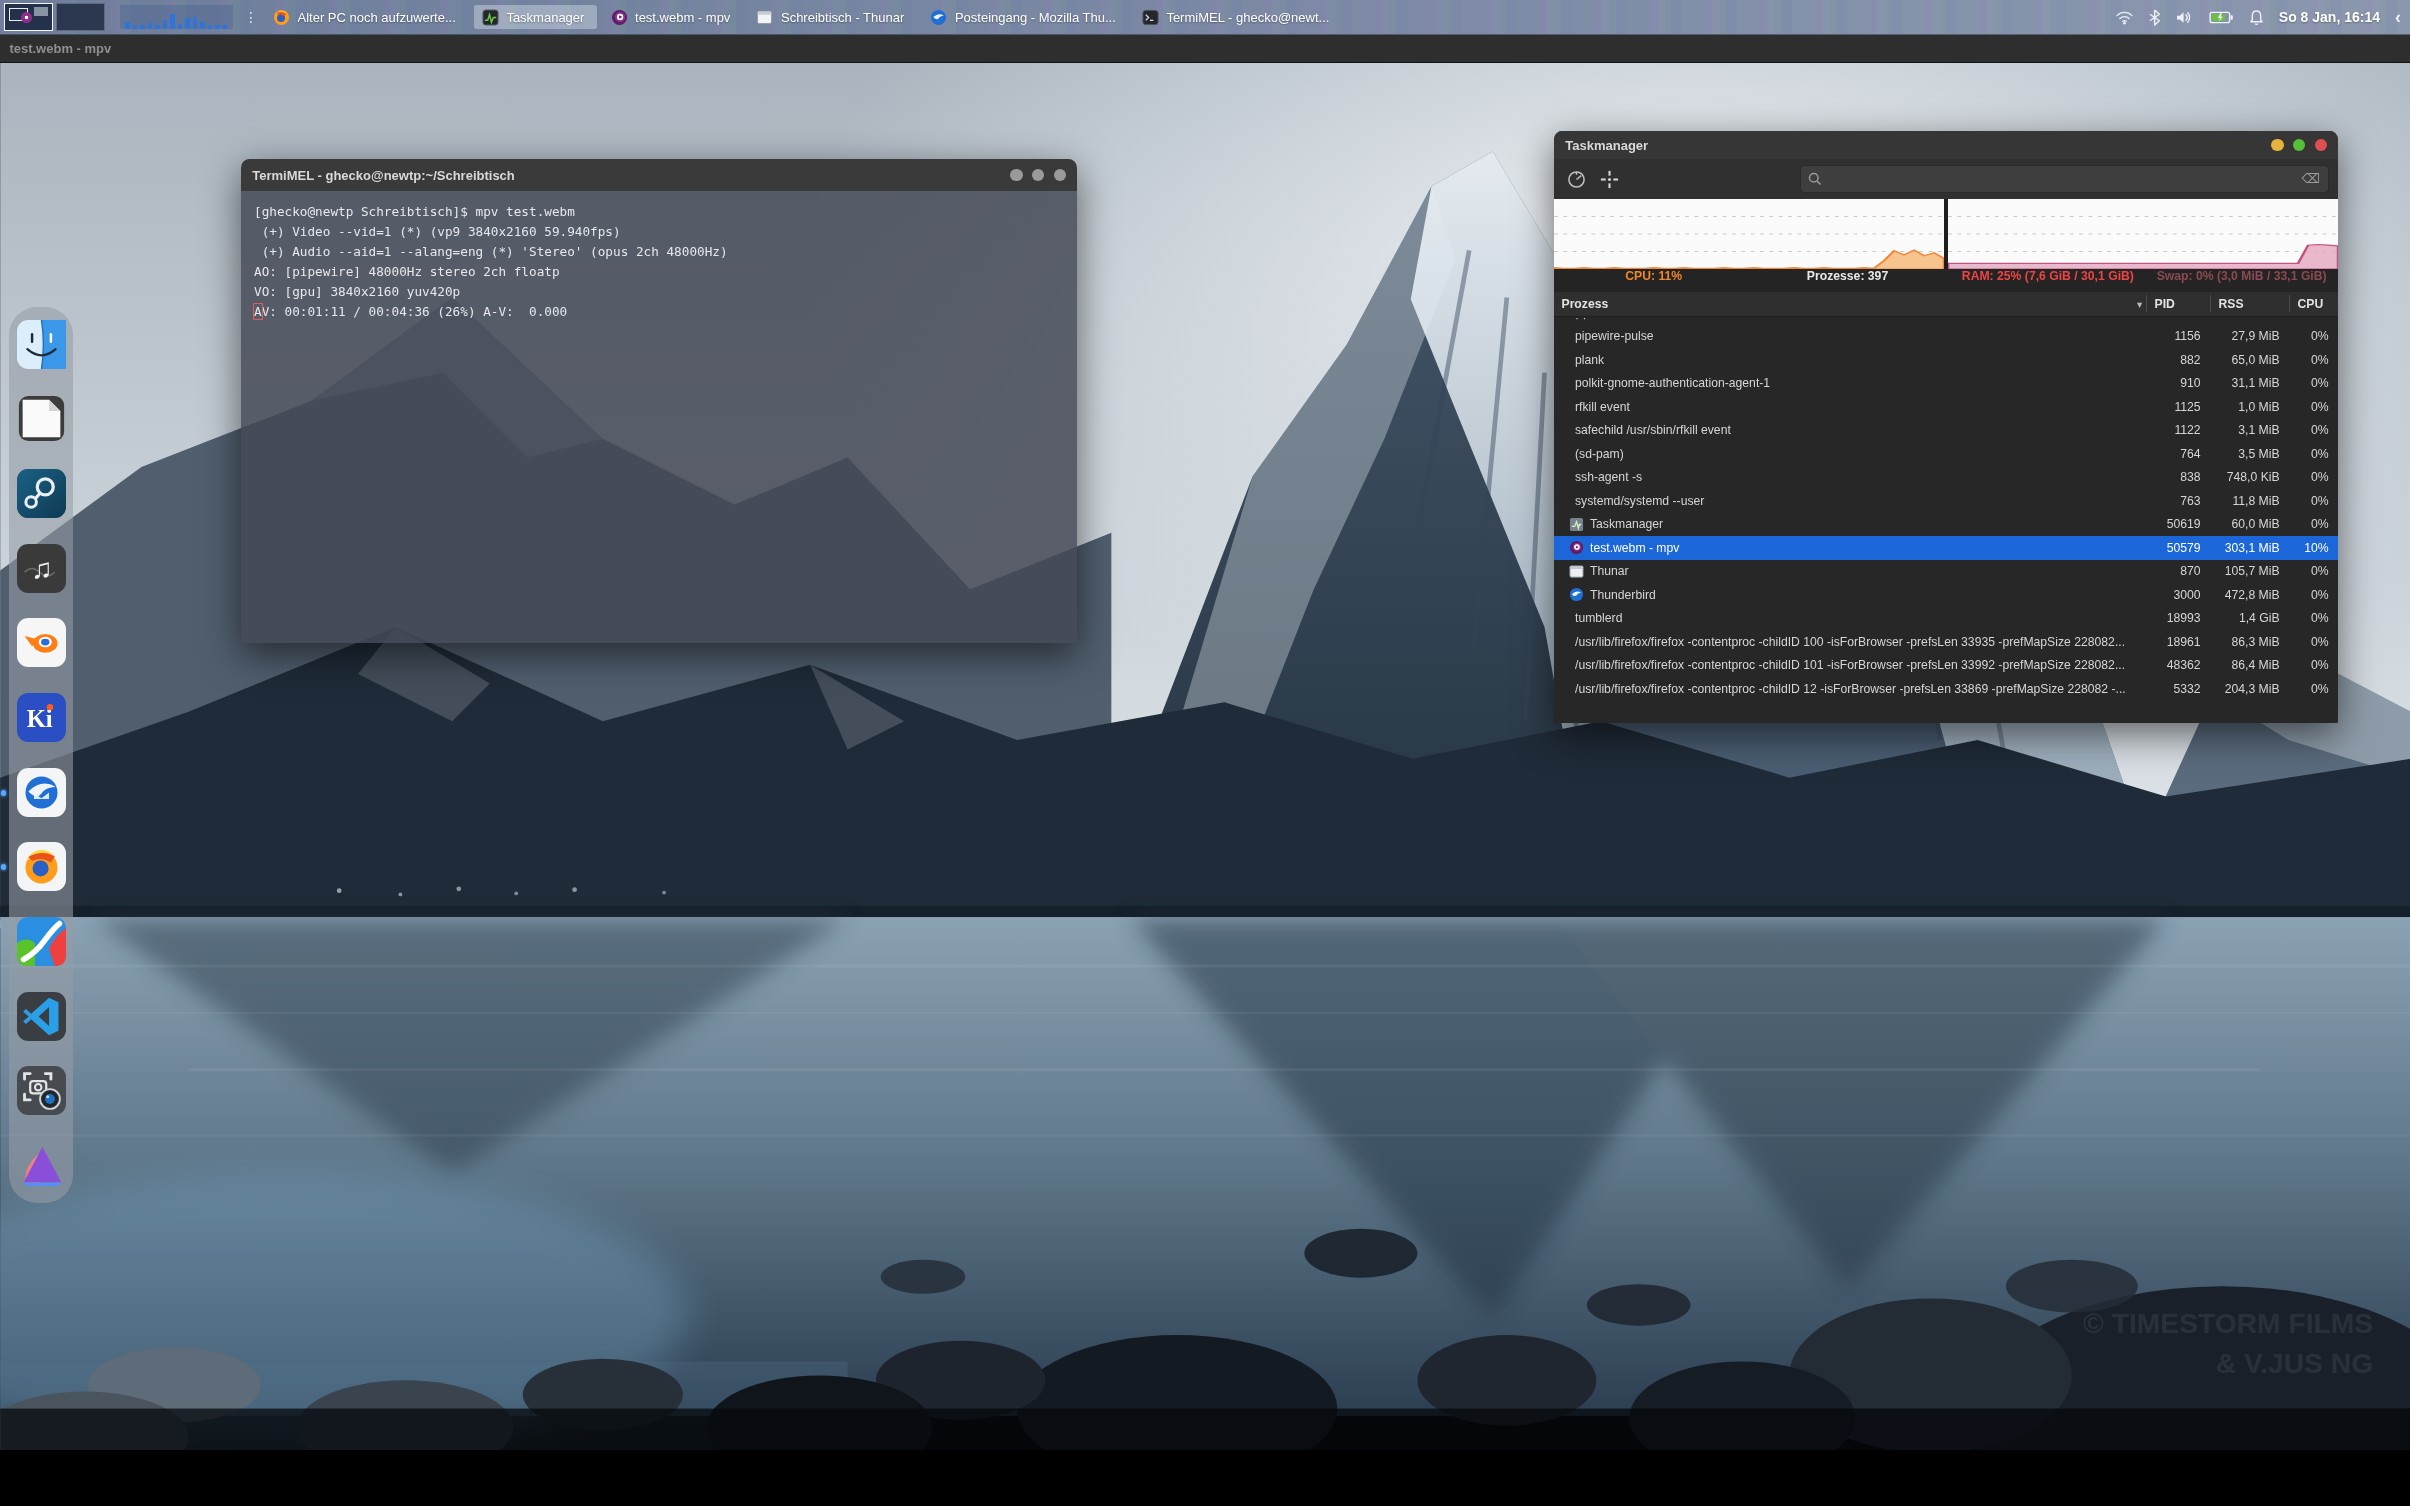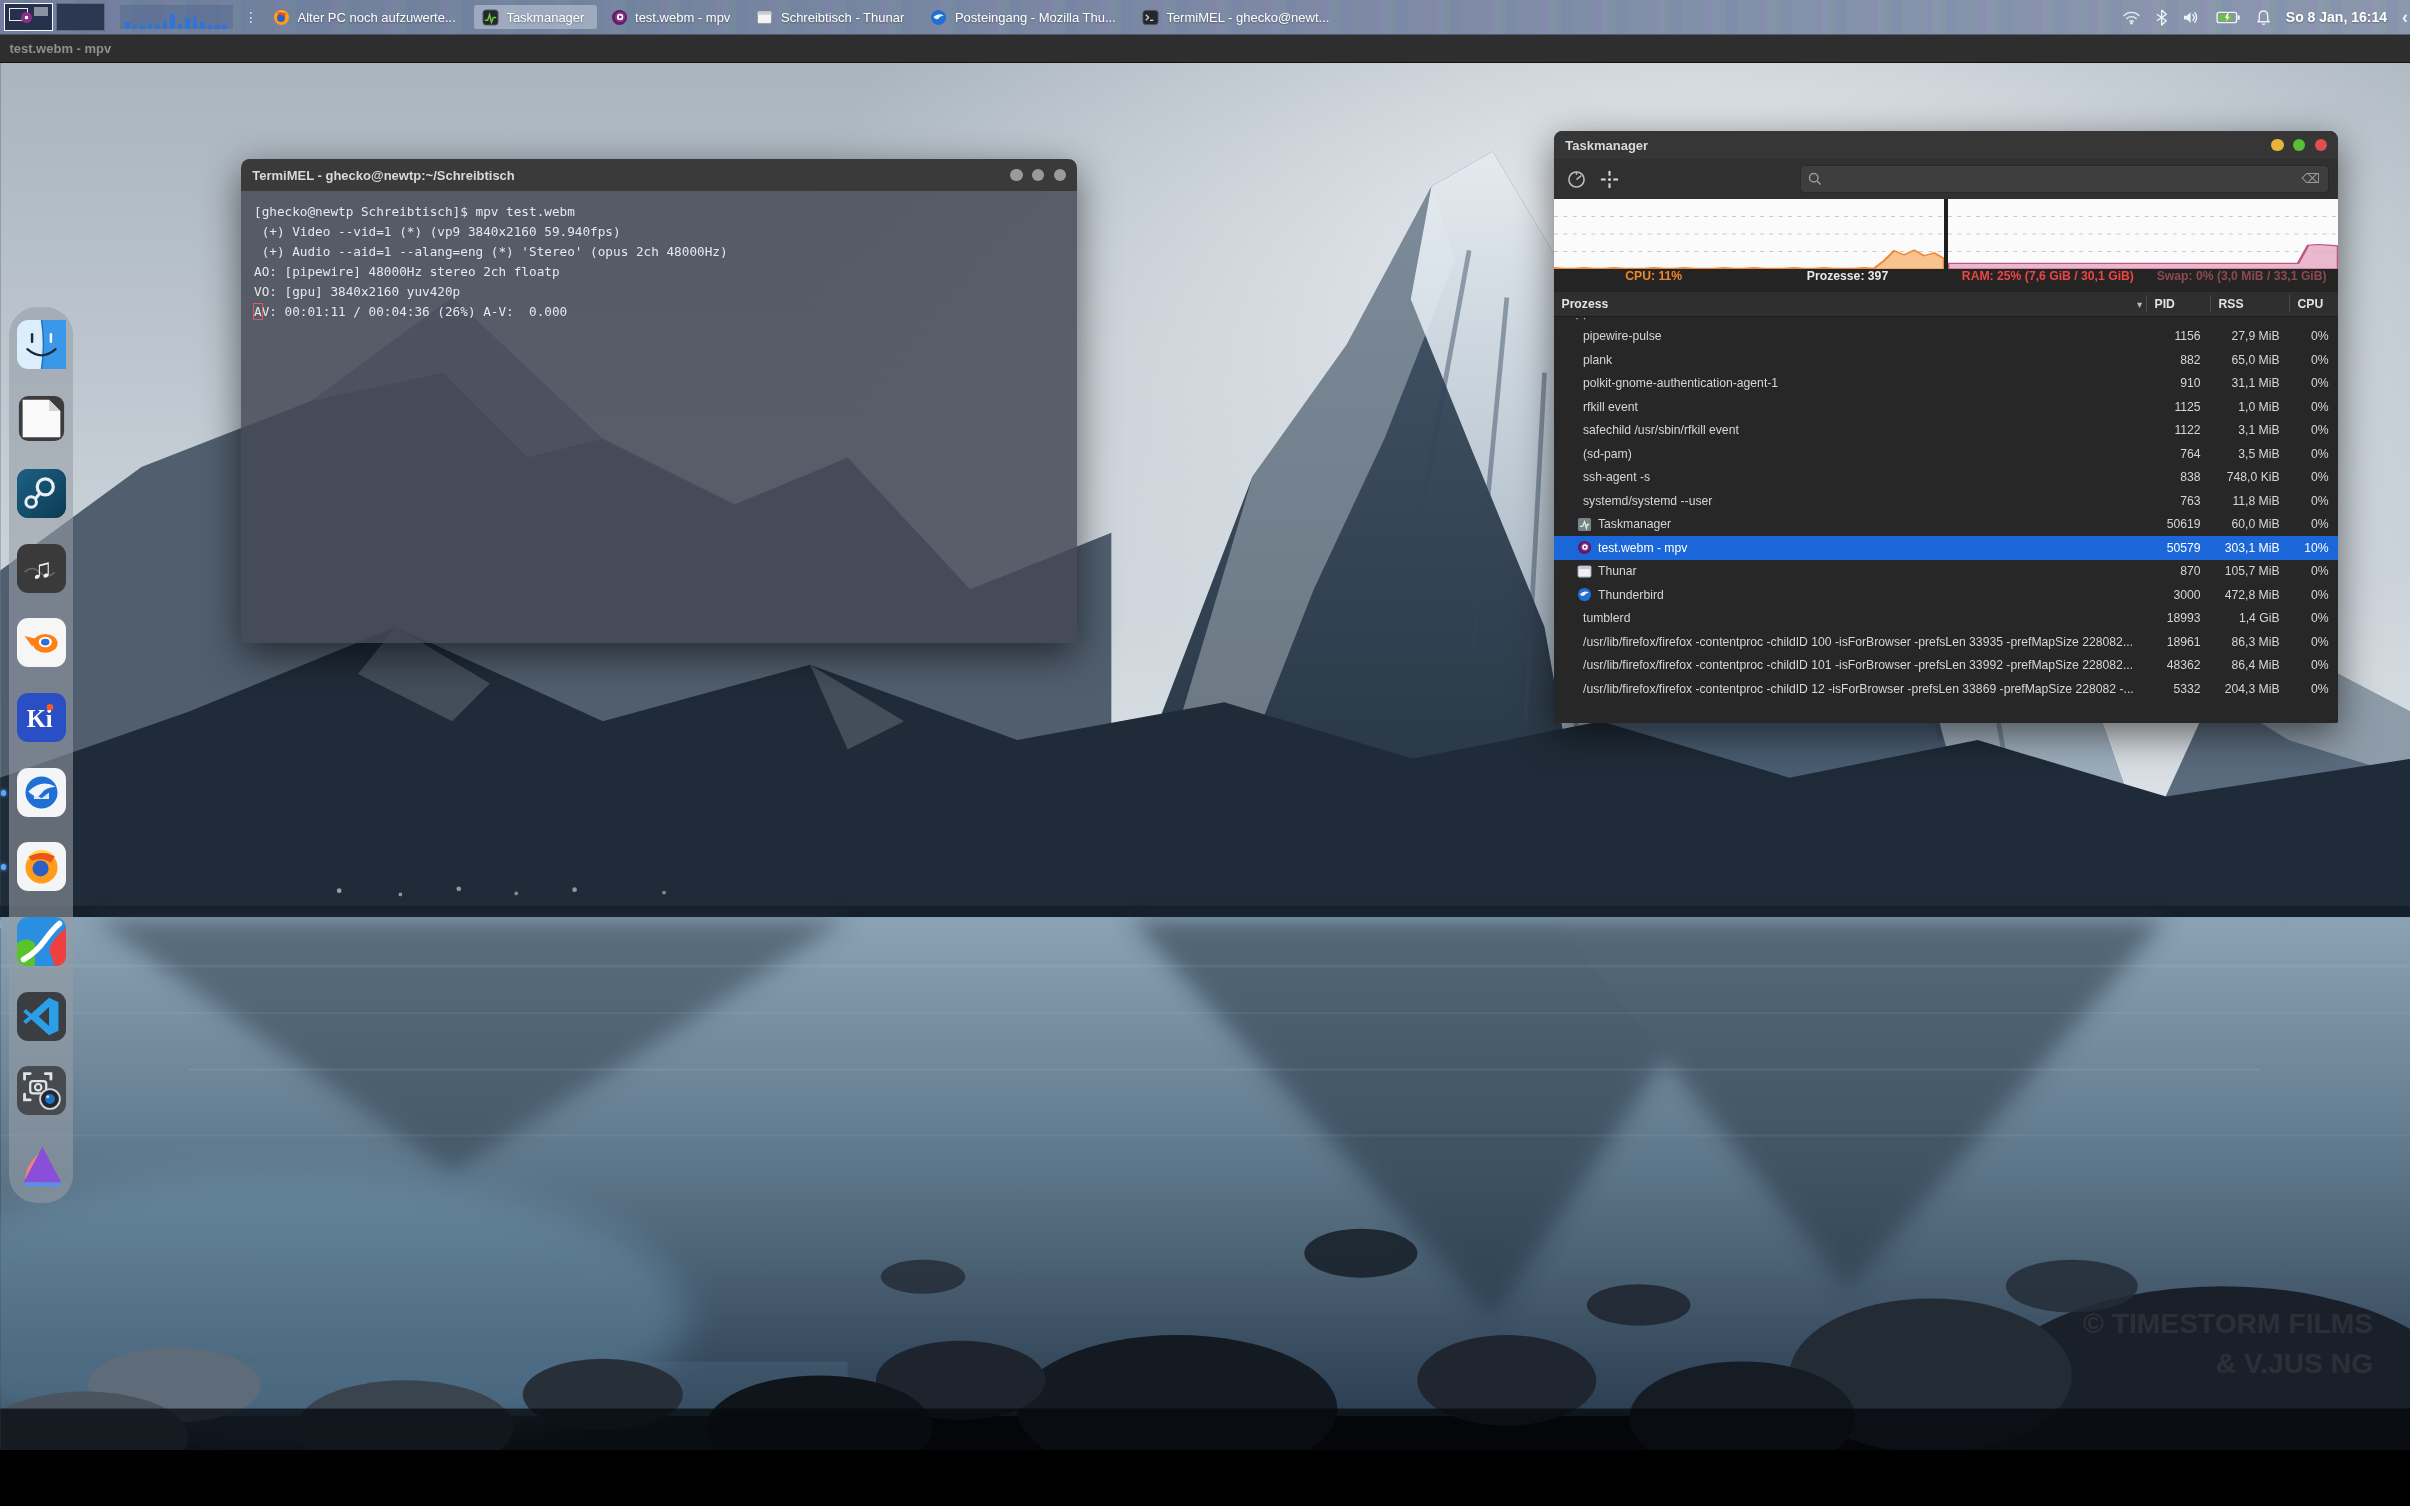--- a/index.html
+++ b/index.html
@@ -20,21 +20,21 @@
     background:radial-gradient(circle at 50% 50%,#fff 0 24%,#8d2e8d 26% 78%,#5e1d66 80%);}
   #cpu-applet{display:flex;align-items:flex-end;gap:2.8px;height:24.5px;margin:0 9.4px;padding:0 5.6px;
     background:rgba(70,95,140,.35);z-index:2;}
   #cpu-applet .bar{width:4.7px;background:#2f74d8;}
   .grip{color:#e3e9f2;font-size:14px;margin:0 7.5px 0 1.9px;z-index:2;}
   #taskbar{display:flex;align-items:center;gap:5.6px;z-index:2;}
   .tbtn{display:flex;align-items:center;gap:7.5px;padding:3.8px 13px 3.8px 7.5px;border-radius:2.8px;max-width:311px;cursor:default;}
   .tbtn.active{background:rgba(238,243,250,.35);}
   .tbtn .lbl{color:#fff;font-size:13px;white-space:nowrap;overflow:hidden;text-overflow:ellipsis;text-shadow:0 0.9px 1.9px rgba(0,0,0,.35);}
   .tico{width:17px;height:17px;flex:none;}
-  #tray{margin-left:auto;display:flex;align-items:center;gap:15px;padding-right:3px;z-index:2;}
+  #tray{margin-left:auto;display:flex;align-items:center;gap:15px;padding-right:10px;z-index:2;}
   #tray svg{display:block;}
   #clock{color:#fff;font-weight:700;font-size:14px;white-space:nowrap;text-shadow:0 0.9px 1.9px rgba(0,0,0,.3);}
   #panel-chevron{color:#eef2f8;font-size:18px;font-weight:700;}
   
   #mpvbar{left:0;top:34px;width:2411px;height:28px;background:#2e2e2e;border-bottom:1.9px solid #121212;
     display:flex;align-items:center;z-index:40;}
   #mpvbar .t{color:#8f8f8f;font-weight:700;font-size:13px;margin-left:9.4px;}
   
   #scene{left:0;top:62px;width:2411px;height:1388px;z-index:1;overflow:hidden;}
   #letterbox{left:0;top:1450px;width:2411px;height:56px;background:#000;z-index:2;}
@@ -72,21 +72,21 @@
   #tm-stats{height:22.6px;flex:none;background:#242424;display:flex;align-items:flex-start;font-size:12.2px;font-weight:700;padding-left:9px;}
   #tm-stats .half{flex:1;display:flex;justify-content:space-around;align-items:center;white-space:nowrap;overflow:hidden;}
   #stat-cpu{color:#f0862c;} #stat-proc{color:#e8e8e8;} #stat-ram{color:#ef4444;} #stat-swap{color:#8c4a52;}
   #tm-header{height:24.5px;flex:none;background:#2f2f2f;border-bottom:0.9px solid #1d1d1d;display:grid;
     grid-template-columns:1fr 24.5px 64px 79px 49px;align-items:center;color:#e3e3e3;font-weight:700;font-size:12.2px;}
   #tm-header .hc{padding:0 7.5px;white-space:nowrap;}
   #tm-header .sep{border-left:0.9px solid #4a4a4a;height:17px;display:flex;align-items:center;}
   #tm-header .arrow{color:#b9b9b9;font-size:10.4px;text-align:right;padding-right:3.8px;}
   #tm-list{flex:1;overflow:hidden;background:#272727;}
   .prow{height:23.5px;display:grid;grid-template-columns:1fr 64px 79px 49px;align-items:center;color:#d6d6d6;font-size:12.2px;}
-  .prow .nm{padding-left:13px;display:flex;align-items:center;gap:5.6px;white-space:nowrap;overflow:hidden;margin-left:16px;}
+  .prow .nm{padding-left:21px;display:flex;align-items:center;gap:5.6px;white-space:nowrap;overflow:hidden;}
   .prow .num{text-align:right;padding-right:9.4px;white-space:nowrap;}
   .prow.sel{background:#1b66d8;color:#fff;}
   .prow .pic{width:15px;height:15px;flex:none;margin-left:-5.6px;}
   #partial-row{height:7.5px;overflow:hidden;color:#bdbdbd;font-size:12.2px;padding-left:21px;line-height:3.8px;}
   #tm-legend{height:19px;flex:none;background:#333;display:flex;align-items:center;justify-content:flex-end;gap:17px;
     padding-right:9.4px;font-size:11.8px;color:#e2e2e2;}
   .lg{display:flex;align-items:center;gap:4.7px;}
   .lgsq{width:7.5px;height:14px;display:inline-block;}
 </style>
 </head>

